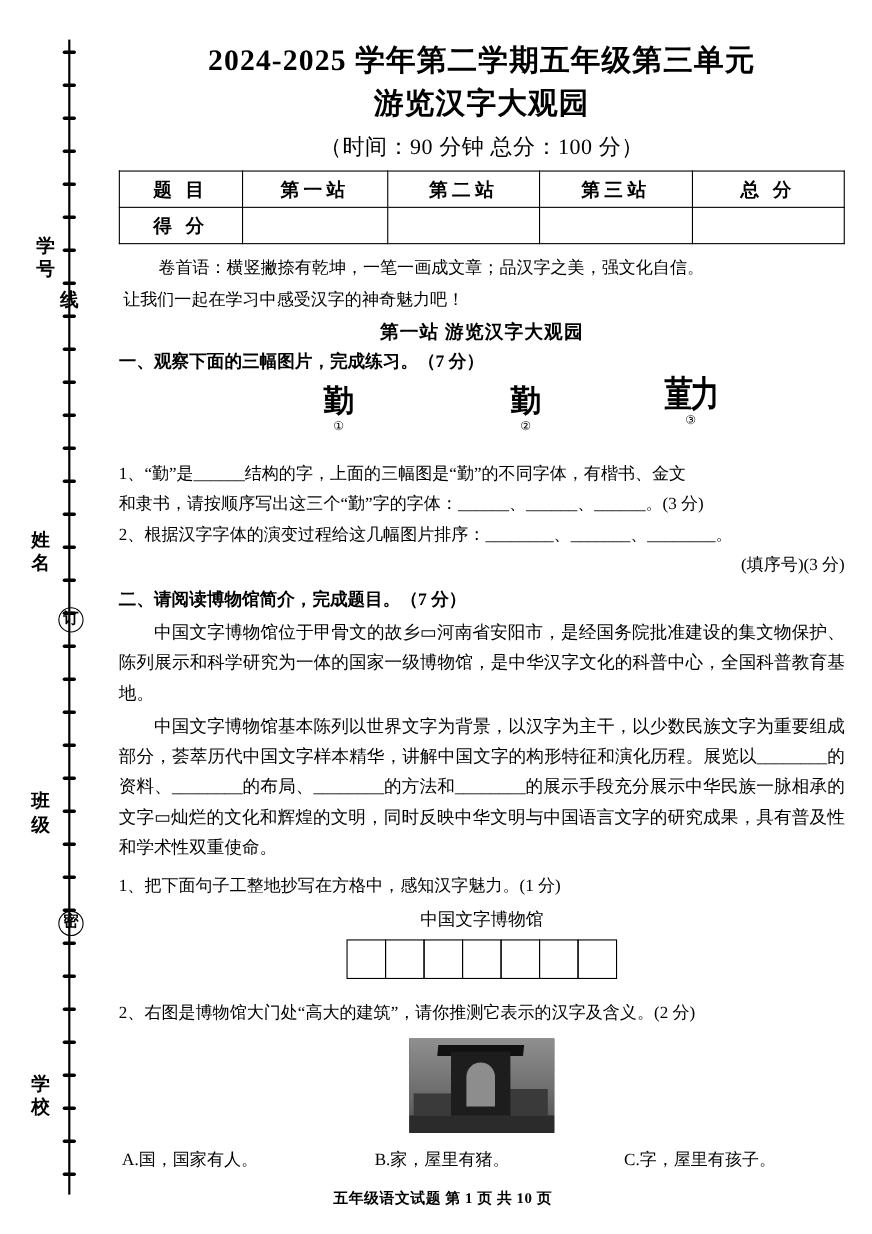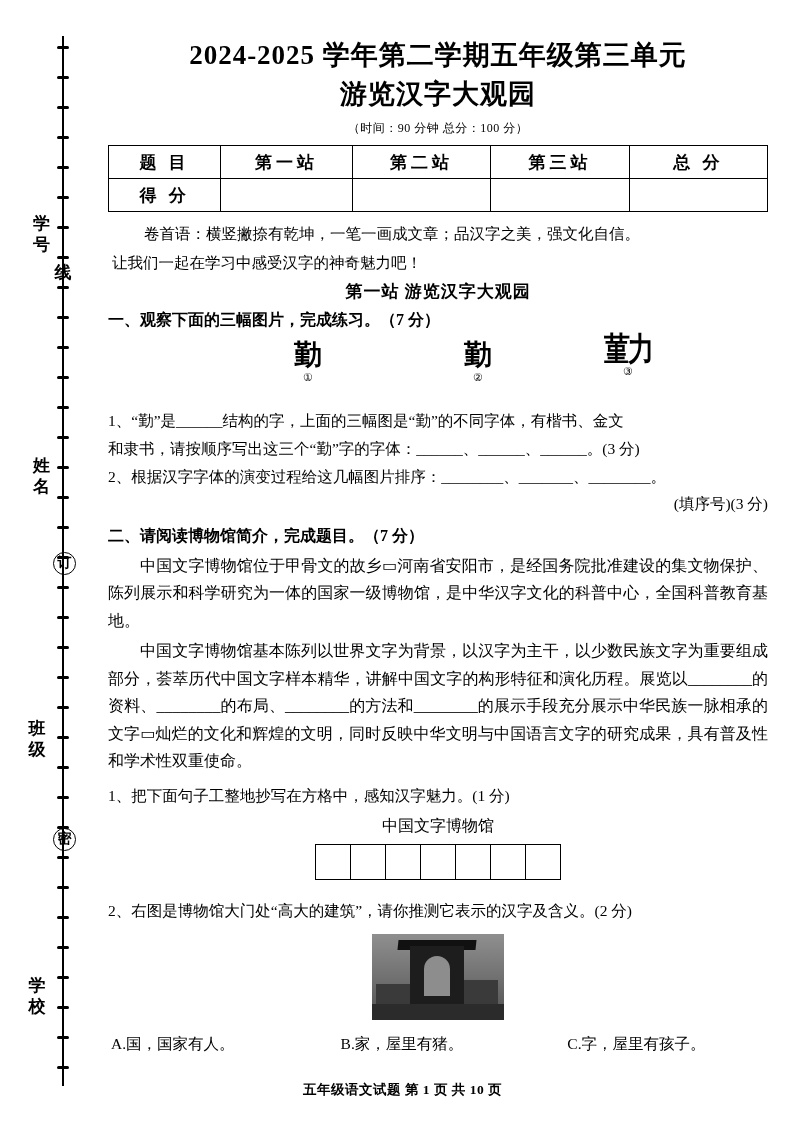--- a/index.html
+++ b/index.html
@@ -84,21 +84,21 @@
   }
   .doc-title {
     text-align: center;
     font-size: 27px;
     font-weight: bold;
     line-height: 1.45;
     letter-spacing: 1px;
   }
   .doc-subtitle {
     text-align: center;
-    font-size: 12px;
+    font-size: 20px;
     margin-top: 6px;
     letter-spacing: 0.5px;
   }
 
   table.score-table {
     width: 100%;
     border-collapse: collapse;
     margin-top: 8px;
     table-layout: fixed;
     padding-left: 38px;
@@ -314,21 +314,21 @@
       <i style="top:1000px"></i>
         <i style="top:1030px"></i>
     </div>
 
     <div class="vtext" style="left:24px; top:213px;text-align:right;">
       <span>学 号</span>
     </div>
     <div class="vtext" style="left:52px; top:262px; width:22px;">
       <span>线</span>
     </div>
-    <div class="vtext" style="left:24px; top:455px;text-align:right;">
+    <div class="vtext" style="left:24px; top:480px;">
       <span>姓 名</span>
     </div>
     <div class="vtext" style="left:53px; top:552px; width:21px;">
       <span class="circled">订</span>
     </div>
     <div class="vtext" style="left:24px; top:718px;">
       <span>班 级</span>
     </div>
     <div class="vtext" style="left:53px; top:828px; width:21px;">
       <span class="circled">密</span>

